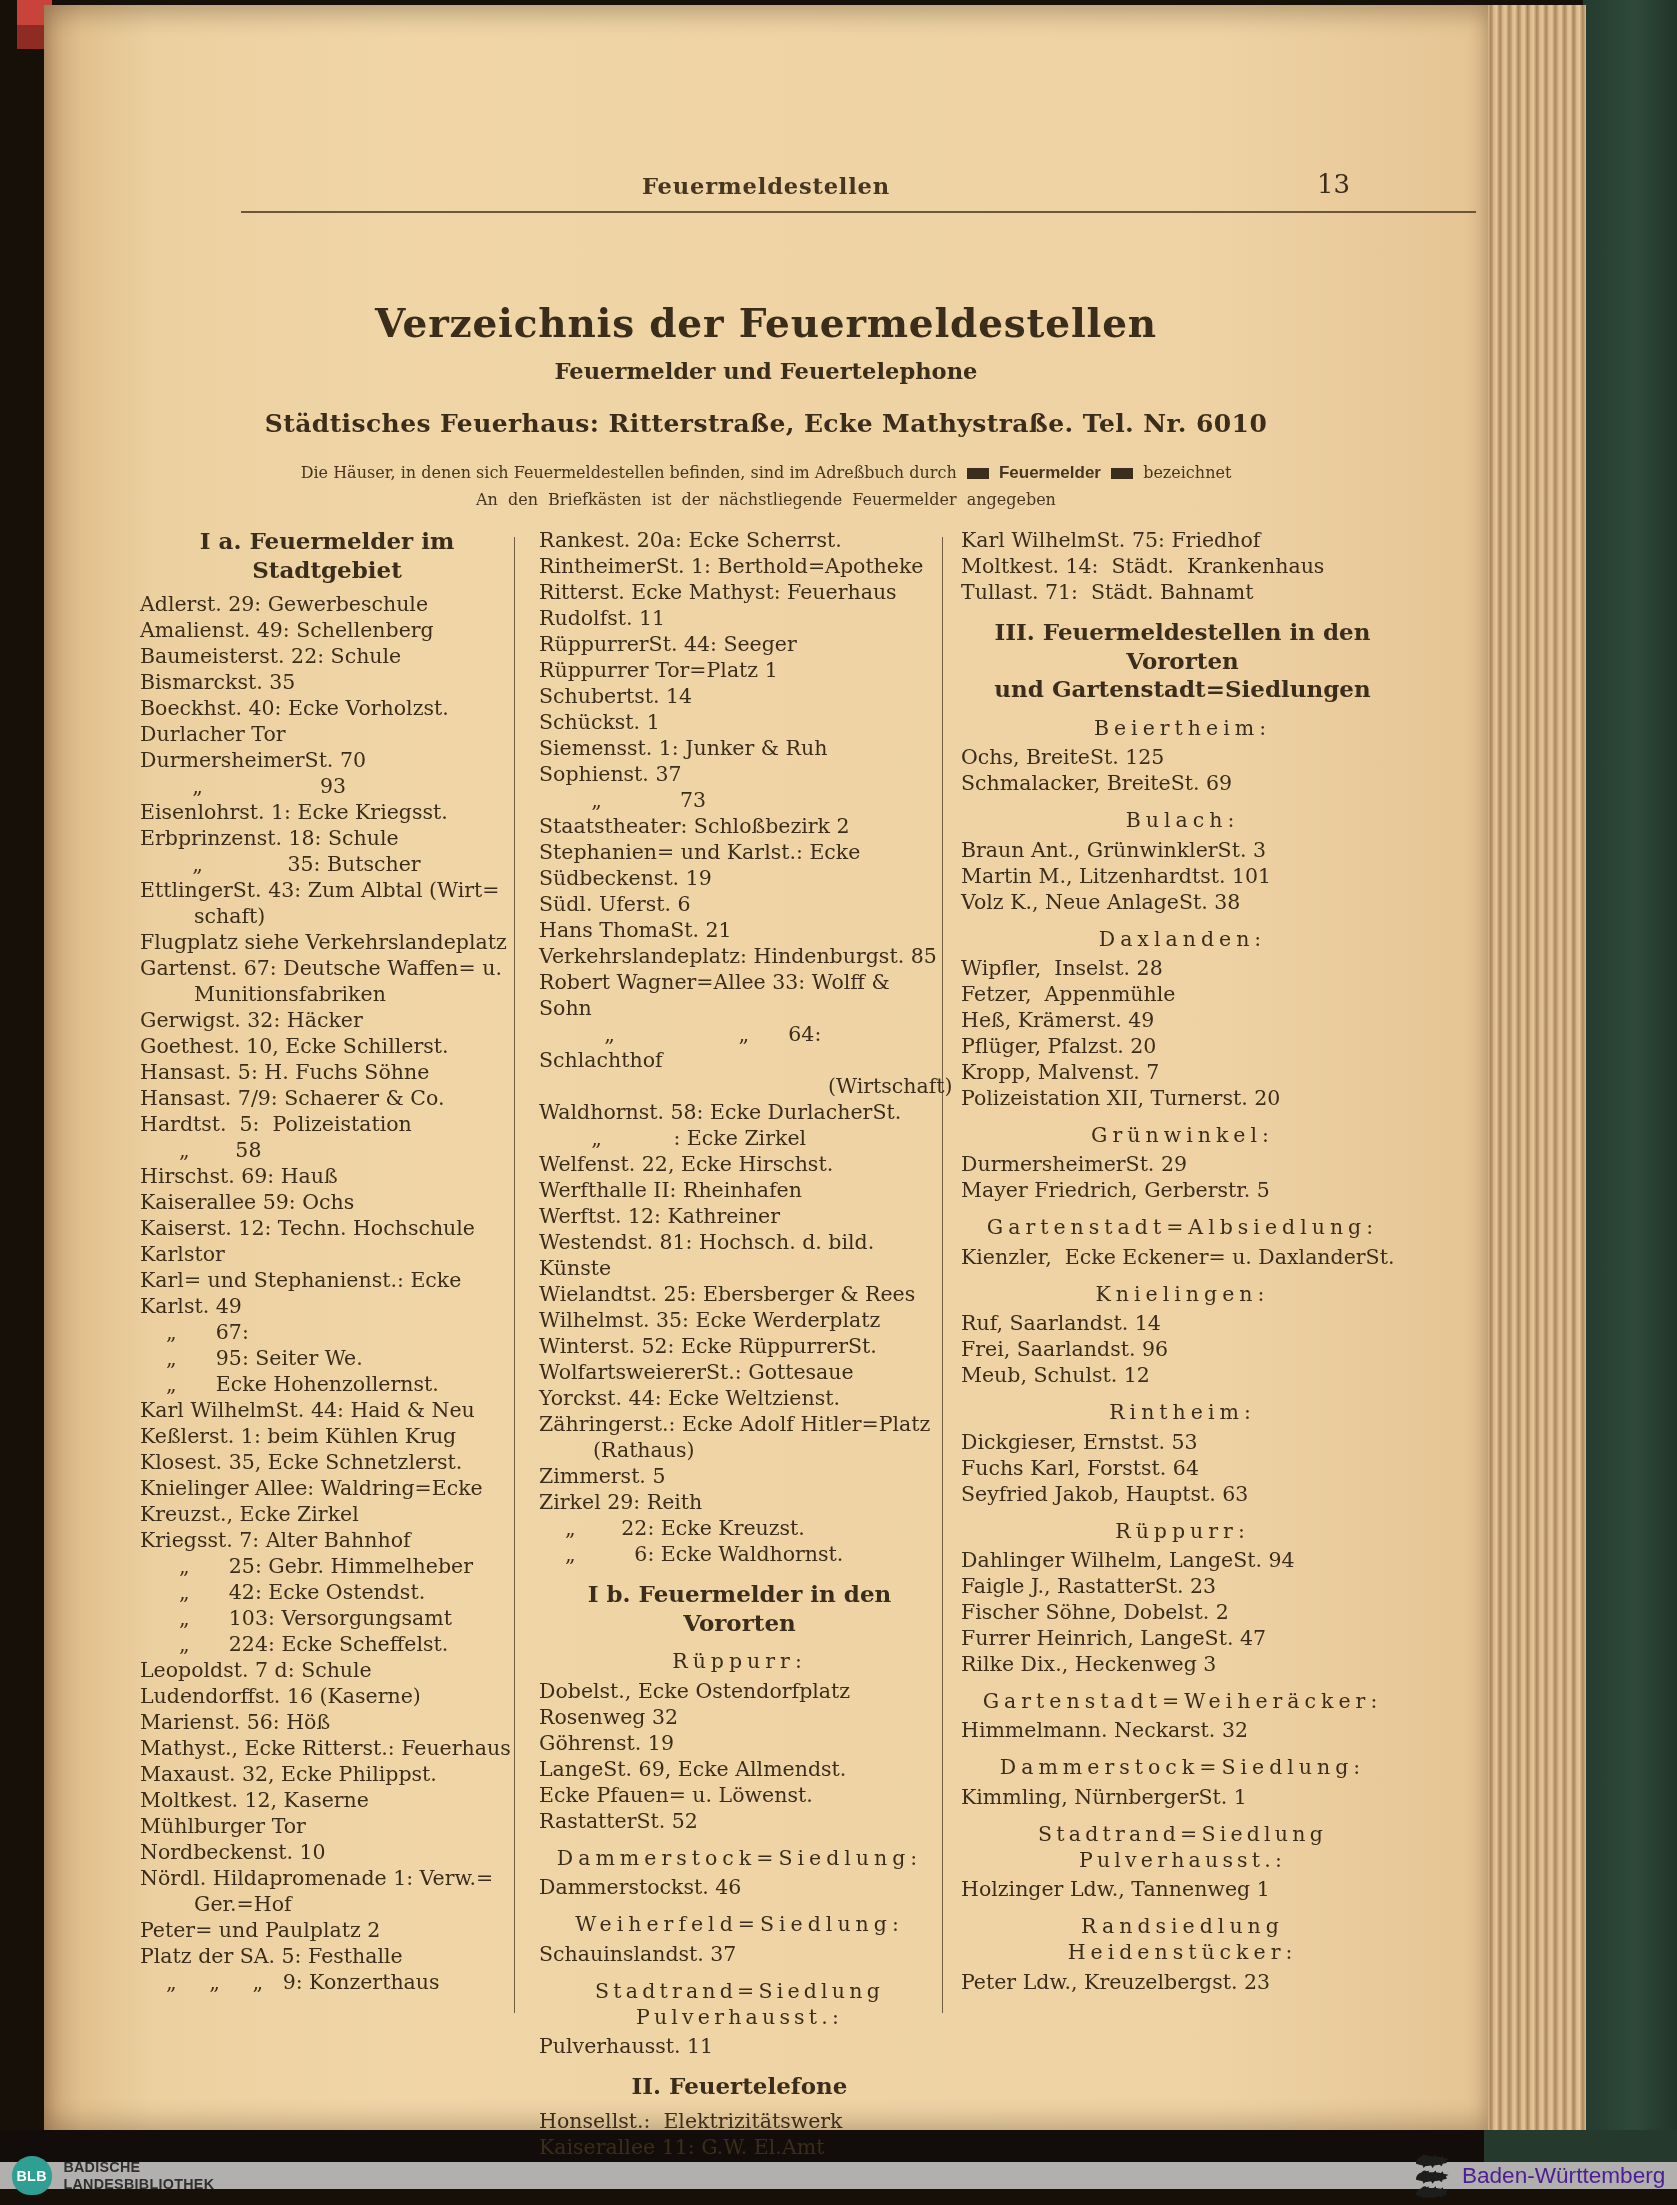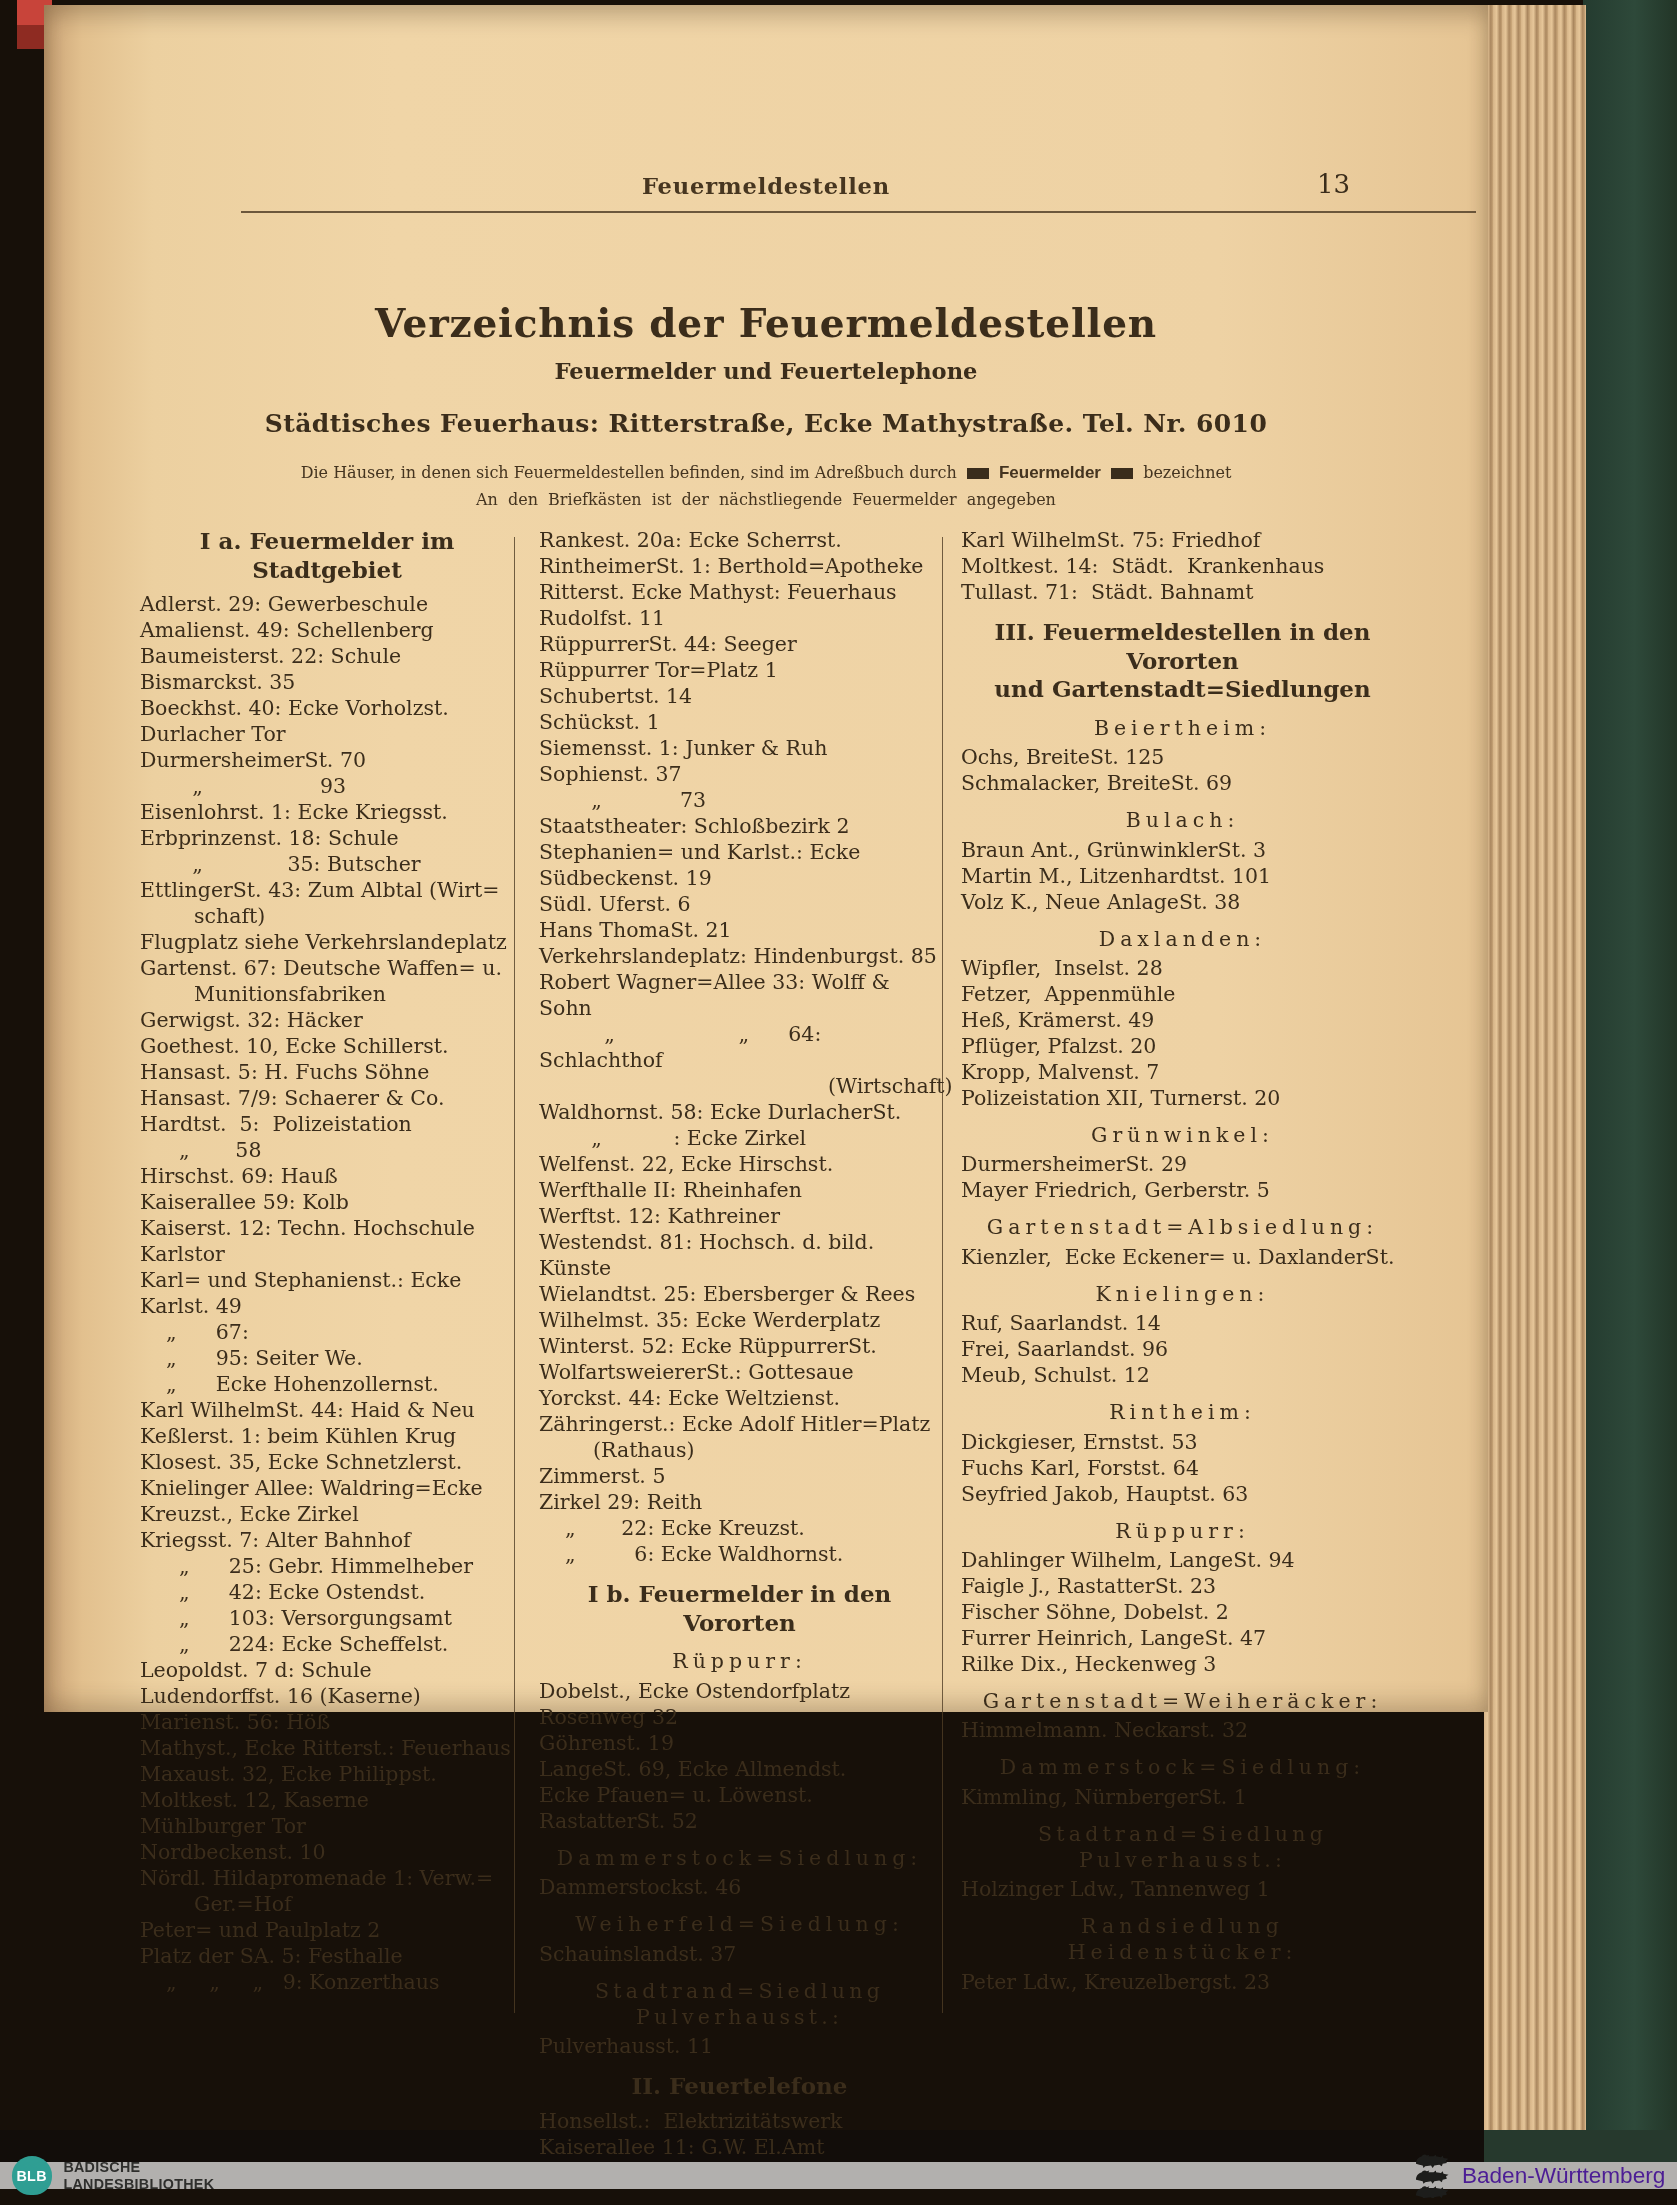--- a/index.html
+++ b/index.html
@@ -8,21 +8,21 @@
   
   .cover-right{position:absolute;right:0;top:0;width:94px;height:2162px;
         background:linear-gradient(90deg,#243b2f,#2e493a 55%,#223527);}
   .page-stack{position:absolute;left:1484px;top:5px;width:102px;height:2125px;
         background:repeating-linear-gradient(90deg,#d6b488 0px,#e6c699 3.4px,#aa875f 6.7px,#c9a679 9.2px);}
   .bookmark{position:absolute;left:17px;top:0;width:35px;height:49px;
         background:linear-gradient(180deg,#c8443a 0 25px,#8e2b22 25px 49px);}
   .lower-dark{position:absolute;left:0;top:2130px;width:1677px;height:32px;
         background:linear-gradient(90deg,#120d0a 0 1484px,#26392d 1484px);}
   
-  .page{position:absolute;left:44px;top:5px;width:1444px;height:1707px;color:#3b2d1b;
+  .page{position:absolute;left:44px;top:5px;width:1444px;height:2125px;color:#3b2d1b;
         background:linear-gradient(90deg,#c9a275 0px,#e2c08e 38px,#ecd0a0 109px,#f0d5a7 352px,#eed2a4 1174px,#e5c493 1444px);
         box-shadow:inset 0 11.7px 20px rgba(60,40,20,.25), inset 0 -11.7px 20px rgba(60,40,20,.2);}
   .running-head{position:absolute;top:168px;left:0;width:100%;text-align:center;
         font-size:22.6px;font-weight:bold;letter-spacing:0.8px;color:#473620;}
   .page-number{position:absolute;top:164px;right:138px;font-size:26px;color:#3b2d1b;}
   .head-rule{position:absolute;top:206px;left:197px;right:11.7px;height:0;
         border-top:2.5px solid #55422a;opacity:.85;}
   .doc-title{position:absolute;top:295px;left:0;width:100%;text-align:center;
         font-size:39px;font-weight:bold;letter-spacing:0.8px;}
   .doc-subtitle{position:absolute;top:353px;left:0;width:100%;text-align:center;
@@ -109,21 +109,21 @@
         <div class="b-e">Flugplatz siehe Verkehrslandeplatz</div>
         <div class="b-e">Gartenst. 67: Deutsche Waffen= u.</div>
         <div class="b-c">Munitionsfabriken</div>
         <div class="b-e">Gerwigst. 32: Häcker</div>
         <div class="b-e">Goethest. 10, Ecke Schillerst.</div>
         <div class="b-e">Hansast. 5: H. Fuchs Söhne</div>
         <div class="b-e">Hansast. 7/9: Schaerer &amp; Co.</div>
         <div class="b-e">Hardtst.  5:  Polizeistation</div>
         <div class="b-e">      „       58</div>
         <div class="b-e">Hirschst. 69: Hauß</div>
-        <div class="b-e">Kaiserallee 59: Kolb</div>
+        <div class="b-e">Kaiserallee 59: Ochs</div>
         <div class="b-e">Kaiserst. 12: Techn. Hochschule</div>
         <div class="b-e">Karlstor</div>
         <div class="b-e">Karl= und Stephanienst.: Ecke</div>
         <div class="b-e">Karlst. 49</div>
         <div class="b-e">    „      67:</div>
         <div class="b-e">    „      95: Seiter We.</div>
         <div class="b-e">    „      Ecke Hohenzollernst.</div>
         <div class="b-e">Karl WilhelmSt. 44: Haid &amp; Neu</div>
         <div class="b-e">Keßlerst. 1: beim Kühlen Krug</div>
         <div class="b-e">Klosest. 35, Ecke Schnetzlerst.</div>

